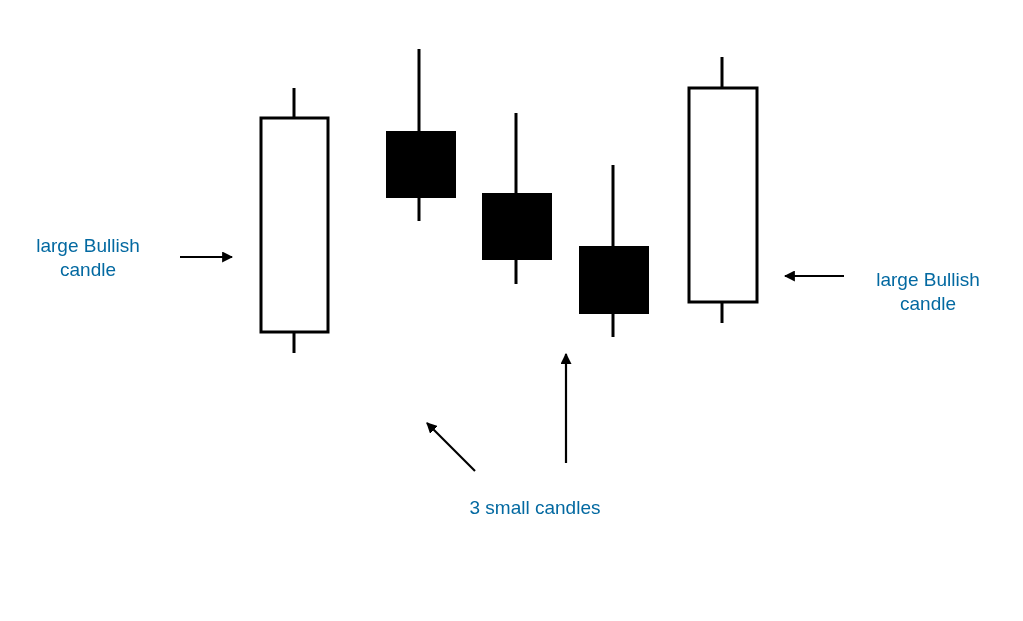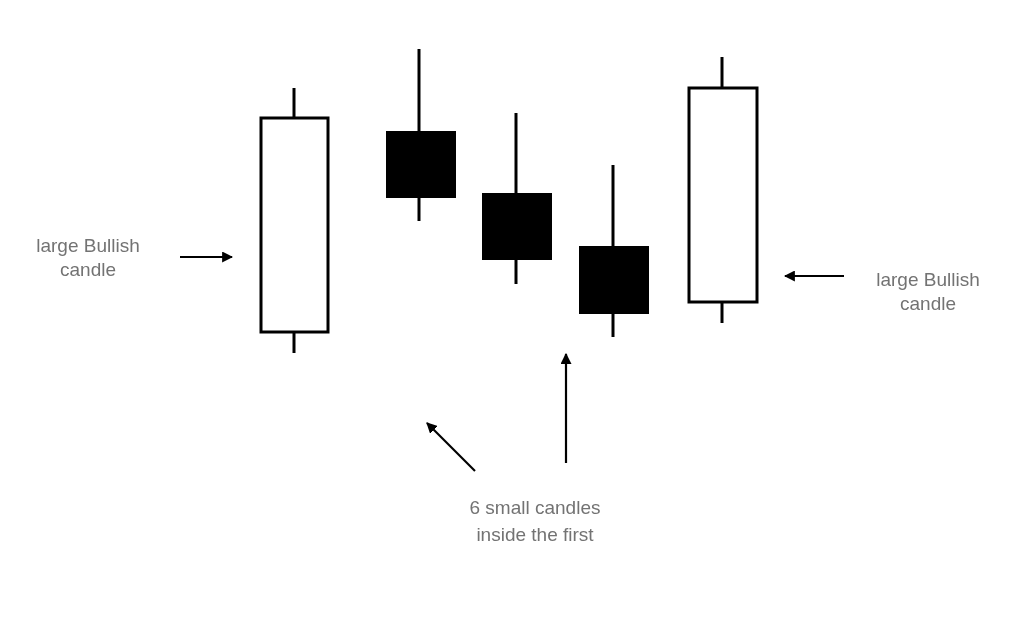--- a/index.html
+++ b/index.html
@@ -1,18 +1,18 @@
 <!DOCTYPE html>
 <html><head>
   <meta charset="utf-8">
   <style>
     html, body { margin: 0; padding: 0; background: #ffffff; }
     body { width: 1023px; height: 621px; position: relative; overflow: hidden; font-family: "Liberation Sans", "DejaVu Sans", sans-serif; }
     #chart { position: absolute; left: 0; top: 0; }
-    .label { position: absolute; color: #737373; font-size: 19px; line-height: 24px; text-align: center; white-space: nowrap; }
+    .label { position: absolute; color: #0369a1; font-size: 19px; line-height: 24px; text-align: center; white-space: nowrap; }
     .label span { display: block; }
     #label-left { left: 18px; top: 234px; width: 140px; }
     #label-right { left: 858px; top: 268px; width: 140px; }
     #label-bottom { left: 430px; top: 495px; width: 210px; line-height: 26.5px; }
   </style>
 </head>
 <body>
 
 <svg id="chart" width="1023" height="621" viewBox="0 0 1023 621" xmlns="http://www.w3.org/2000/svg">
   <defs>
@@ -58,15 +58,14 @@
   <span>large Bullish</span>
   <span>candle</span>
 </div>
 
 <div id="label-right" class="label">
   <span>large Bullish</span>
   <span>candle</span>
 </div>
 
 <div id="label-bottom" class="label">
-  <span>6 small candles</span>
-  <span>inside the first</span>
+  <span>3 small candles</span>
 </div>
 
 </body></html>

